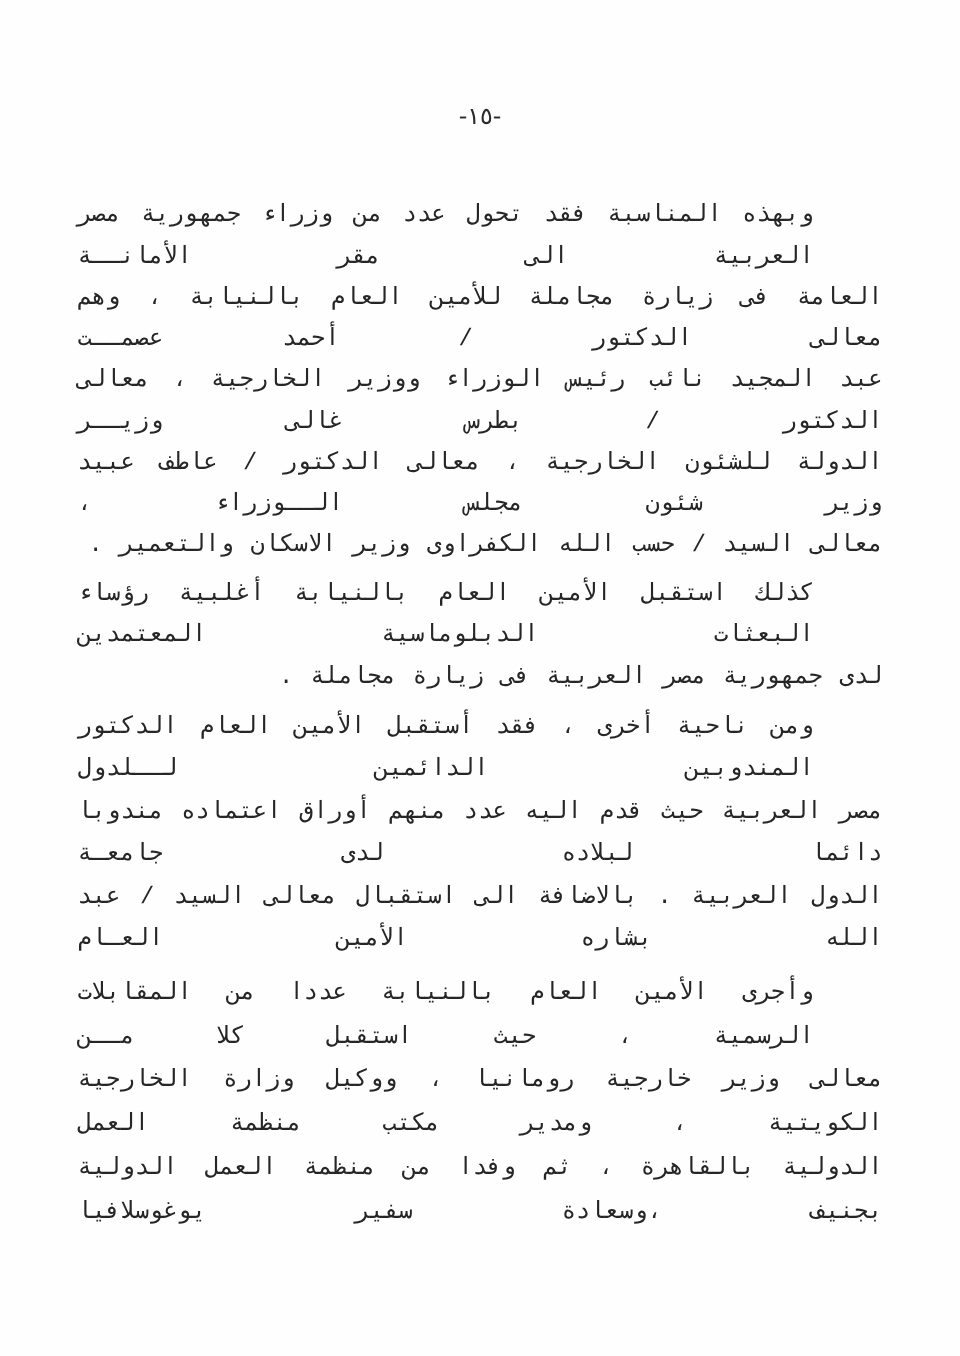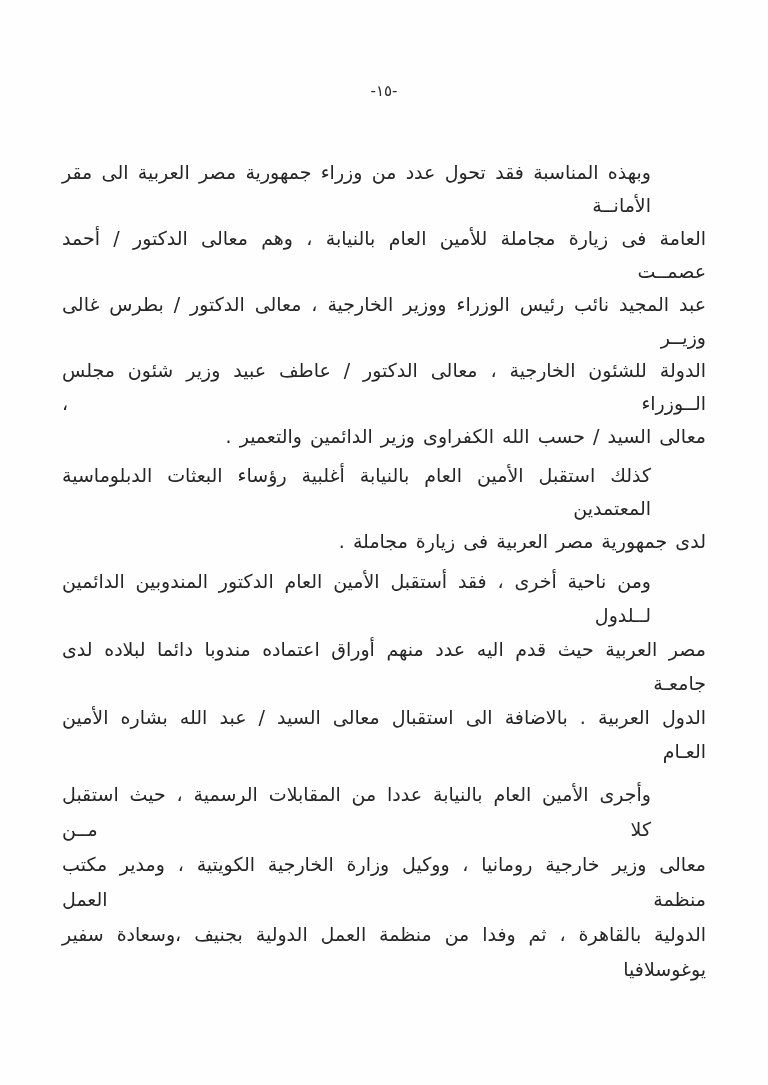--- a/index.html
+++ b/index.html
@@ -15,41 +15,42 @@
     overflow: hidden;
     font-family: "DejaVu Sans", "Liberation Sans", sans-serif;
     color: #262626;
   }
   .pageno {
     position: absolute;
     top: 82px;
     left: 0;
     width: 100%;
     text-align: center;
-    font-size: 15px;
+    font-size: 19px;
     letter-spacing: 2px;
     color: #2b2b2b;
   }
   .content {
     position: absolute;
     top: 156px;
     right: 62px;
     left: 62px;
     direction: rtl;
     font-size: 19px;
     color: #262626;
   }
   .para { margin: 0; }
   .para .line {
     line-height: 33px;
     text-align: justify;
     text-align-last: right;
     word-spacing: 2px;
     white-space: nowrap;
     overflow: visible;
+    font-family: Liberation Mono, monospace;
   }
   .para.lh34 .line { line-height: 34px; }
   .para.lh35 .line { line-height: 35px; }
   .line.full {
     white-space: normal;
     text-align-last: justify;
   }
   .line.first { padding-right: 55px; }
   .para-2 { margin-top: 6px; }
   .para-3 { margin-top: 6px; }
@@ -62,21 +63,21 @@
 
   <div class="pageno">-١٥-</div>
 
   <div class="content">
 
     <div class="para para-1">
       <div class="line first full">وبهذه المناسبة فقد تحول عدد من وزراء جمهورية مصر العربية الى مقر الأمانــة</div>
       <div class="line full">العامة فى زيارة مجاملة للأمين العام بالنيابة ، وهم معالى الدكتور / أحمد عصمــت</div>
       <div class="line full">عبد المجيد نائب رئيس الوزراء ووزير الخارجية ، معالى الدكتور / بطرس غالى وزيــر</div>
       <div class="line full">الدولة للشئون الخارجية ، معالى الدكتور / عاطف عبيد وزير شئون مجلس الــوزراء ،</div>
-      <div class="line">معالى السيد / حسب الله الكفراوى وزير الدائمين والتعمير .</div>
+      <div class="line">معالى السيد / حسب الله الكفراوى وزير الاسكان والتعمير .</div>
     </div>
 
     <div class="para para-2">
       <div class="line first full">كذلك استقبل الأمين العام بالنيابة أغلبية رؤساء البعثات الدبلوماسية المعتمدين</div>
       <div class="line">لدى جمهورية مصر العربية فى زيارة مجاملة .</div>
     </div>
 
     <div class="para para-3 lh34">
       <div class="line first full">ومن ناحية أخرى ، فقد أستقبل الأمين العام الدكتور المندوبين الدائمين لــلدول</div>
       <div class="line full">مصر العربية حيث قدم اليه عدد منهم أوراق اعتماده مندوبا دائما لبلاده لدى جامعـة</div>

